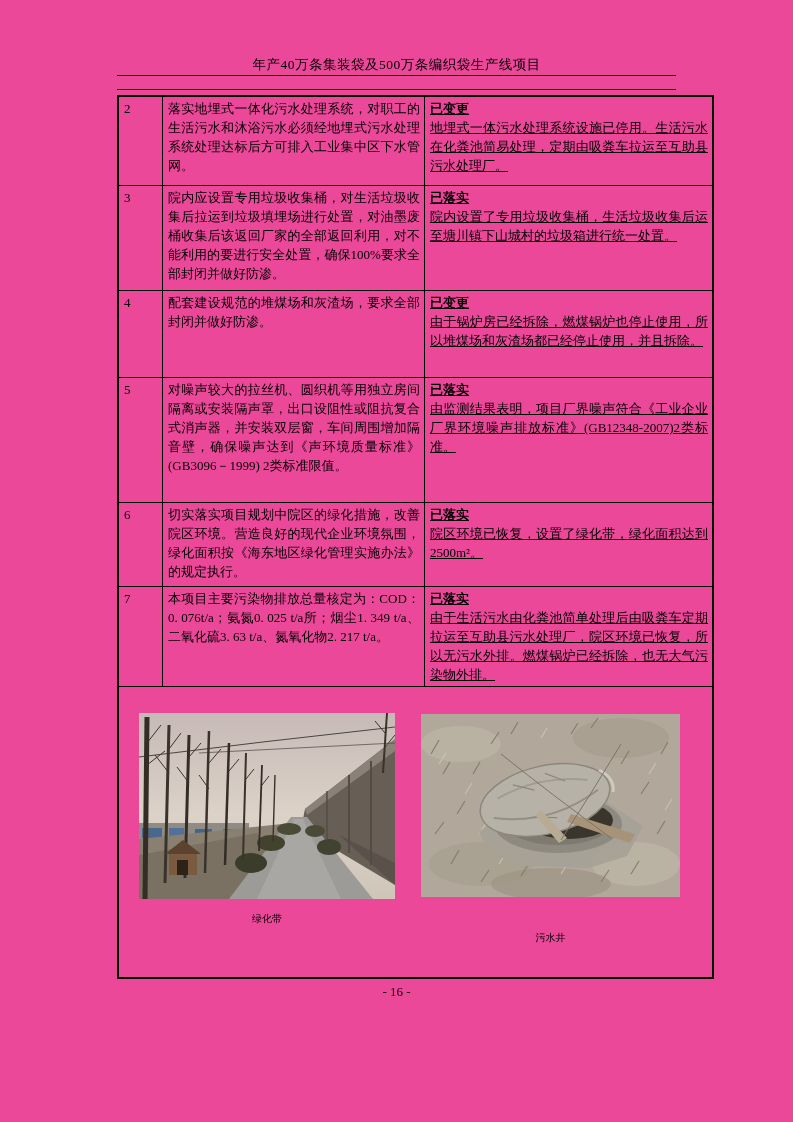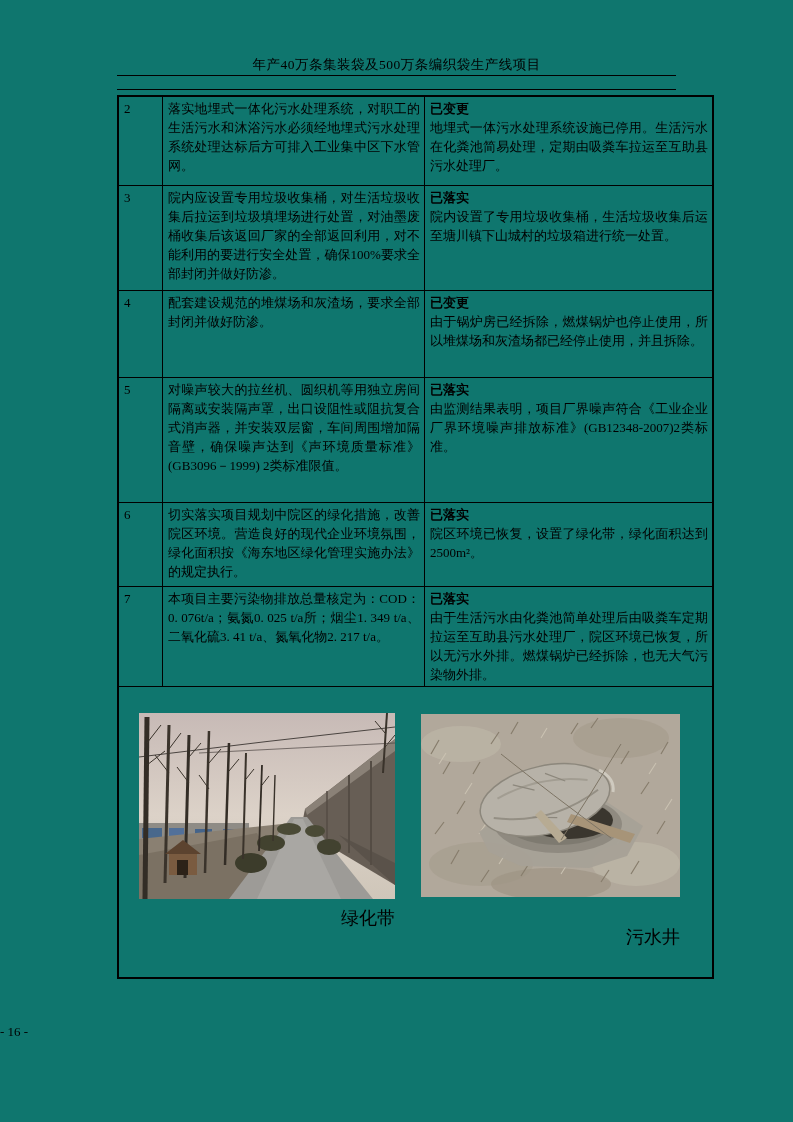--- a/index.html
+++ b/index.html
@@ -1,19 +1,19 @@
 <!DOCTYPE html>
 <html><head>
 <meta charset="utf-8">
 <style>
   html,body{margin:0;padding:0;background:#e9e9e9;}
   .page{
     position:relative;
     width:793px;height:1122px;
-    background:#0f766e;
+    background:#ec4899;
     margin:0 auto;
     font-family:"Liberation Serif","DejaVu Serif",serif;
     color:#000;
     overflow:hidden;
   }
   .doc-title{
     position:absolute;top:56px;left:0;width:100%;
     text-align:center;font-size:13.5px;letter-spacing:.5px;
   }
   .hrule{position:absolute;left:117px;width:559px;height:1px;background:#000;}
@@ -27,44 +27,44 @@
     font-size:13px;line-height:19px;
   }
   table.insp td{
     border:1px solid #000;
     vertical-align:top;
     padding:2px 4px 2px 5px;
     overflow:hidden;
   }
   td.c-num{width:34px;padding-left:7px;}
   td.c-req{width:252px;text-align:justify;}
-  td.c-status{width:278px;padding-left:7px;text-align:justify;}
+  td.c-status{width:278px;padding-left:7px;text-align:justify;text-decoration:underline;}
   .status-label{font-weight:bold;text-align:left;}
   tr.r2 td{height:84px;}
   tr.r3 td{height:100px;}
   tr.r4 td{height:82px;}
   tr.r5 td{height:120px;}
   tr.r6 td{height:79px;}
   tr.r7 td{height:91px;}
   td.photos-cell{height:286px;padding:0;}
   .photos-wrap{position:relative;width:100%;height:286px;}
   .photo{position:absolute;display:block;}
   .photo svg{display:block;width:100%;height:100%;}
   .photo-left{left:15px;top:24px;width:256px;height:186px;}
   .photo-right{left:297px;top:25px;width:259px;height:183px;}
   .photo-caption{
-    position:absolute;text-align:right;
-    font-size:18px;
+    position:absolute;text-align:center;
+    font-size:10px;
     font-family:"Liberation Sans","DejaVu Sans",sans-serif;
   }
   .cap-left{left:15px;top:220px;width:256px;}
   .cap-right{left:297px;top:240px;width:259px;font-family:Liberation Mono, monospace;}
   .page-number{
-    position:absolute;top:1024px;left:0;width:100%;
-    text-align:left;font-size:13px;
+    position:absolute;top:984px;left:0;width:100%;
+    text-align:center;font-size:13px;
   }
 </style>
 </head>
 <body>
 
 <div class="page">
 
   <div class="doc-title">年产40万条集装袋及500万条编织袋生产线项目</div>
   <div class="hrule r1"></div>
   <div class="hrule r2"></div>
@@ -106,21 +106,21 @@
       <tr class="r6">
         <td class="c-num">6</td>
         <td class="c-req">切实落实项目规划中院区的绿化措施，改善院区环境。营造良好的现代企业环境氛围，绿化面积按《海东地区绿化管理实施办法》的规定执行。</td>
         <td class="c-status">
           <div class="status-label">已落实</div>
           <div class="status-detail">院区环境已恢复，设置了绿化带，绿化面积达到2500m²。</div>
         </td>
       </tr>
       <tr class="r7">
         <td class="c-num">7</td>
-        <td class="c-req">本项目主要污染物排放总量核定为：COD：0. 076t/a；氨氮0. 025 t/a所；烟尘1. 349 t/a、二氧化硫3. 41 t/a、氮氧化物2. 217 t/a。</td>
+        <td class="c-req">本项目主要污染物排放总量核定为：COD：0. 076t/a；氨氮0. 025 t/a所；烟尘1. 349 t/a、二氧化硫3. 63 t/a、氮氧化物2. 217 t/a。</td>
         <td class="c-status">
           <div class="status-label">已落实</div>
           <div class="status-detail">由于生活污水由化粪池简单处理后由吸粪车定期拉运至互助县污水处理厂，院区环境已恢复，所以无污水外排。燃煤锅炉已经拆除，也无大气污染物外排。</div>
         </td>
       </tr>
       <tr>
         <td class="photos-cell" colspan="3">
           <div class="photos-wrap">
 
             <span class="photo photo-left">

